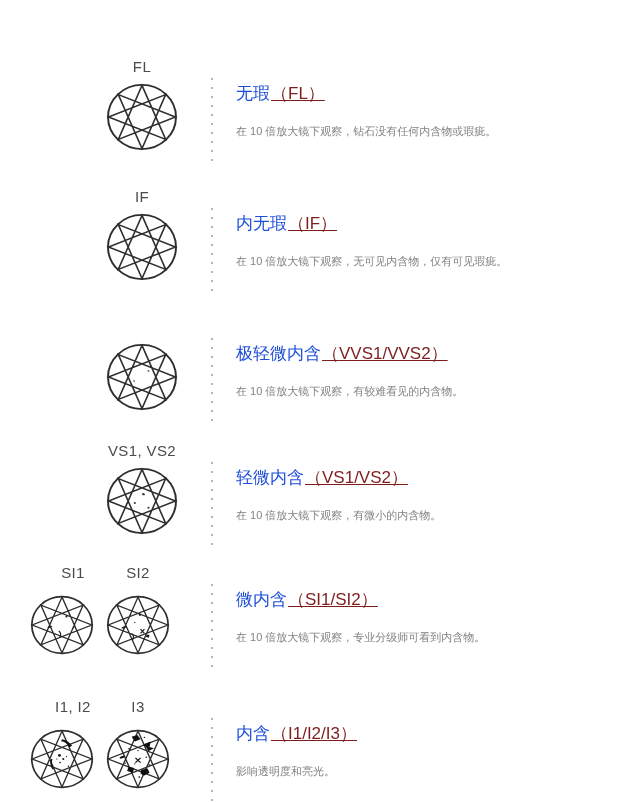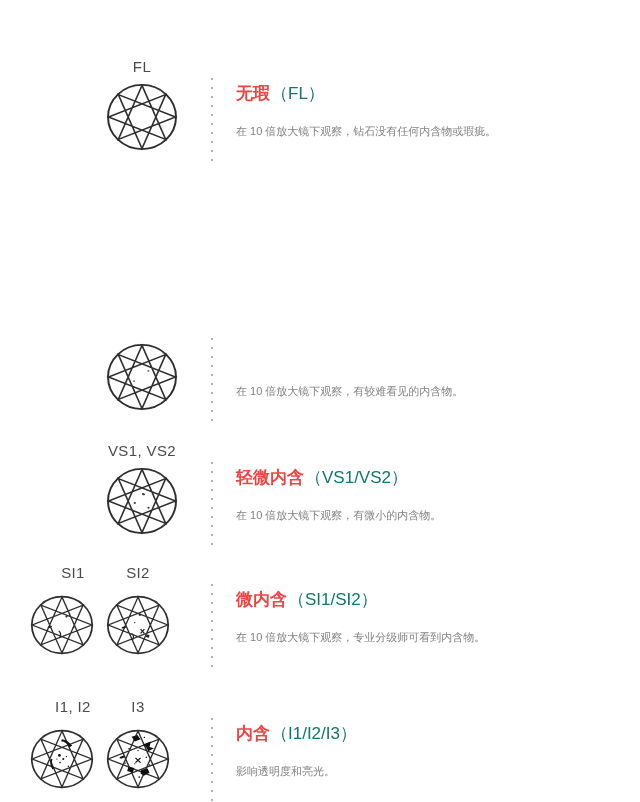--- a/index.html
+++ b/index.html
@@ -10,22 +10,22 @@
   .lbl.single{left:62px;width:160px;}
   .lbl.d1{left:23px;width:100px;}
   .lbl.d2{left:88px;width:100px;}
   svg.dia{position:absolute;display:block;}
   svg.dia.single{left:106px;top:29px;width:72px;height:68px;}
   svg.dia.d1{left:30px;top:35px;width:64px;height:60px;}
   svg.dia.d2{left:106px;top:35px;width:64px;height:60px;}
   .dots{position:absolute;left:211px;top:24px;width:2px;height:86px;
         background:repeating-linear-gradient(to bottom,#b3b3b3 0,#b3b3b3 2px,transparent 2px,transparent 9px);}
   .head{position:absolute;left:236px;top:28px;font-size:17px;line-height:24px;white-space:nowrap;}
-  .head .g{font-weight:bold;color:#ef4444;}
-  .head .gc{font-weight:normal;color:#0f766e;margin-left:1px;}
+  .head .g{font-weight:normal;color:#1d4ed8;}
+  .head .gc{font-weight:normal;color:#7f1d1d;margin-left:1px;text-decoration:underline;}
   .desc{position:absolute;left:236px;top:62px;width:400px;font-size:11px;line-height:30px;color:#828282;}
   .desc div{white-space:nowrap;}
   .watermark{position:absolute;left:496px;top:770px;width:140px;height:28px;display:flex;align-items:center;
              color:#efefef;font-size:21px;font-weight:bold;letter-spacing:1px;}
   .watermark svg{margin-right:5px;flex:none;}
   .hidden-defs{position:absolute;width:0;height:0;overflow:hidden;}
 </style>
 </head>
 <body>
 
@@ -47,30 +47,46 @@
       </svg>
     <div class="dots"></div>
     <div class="head">
       <span class="g">无瑕</span><span class="gc">（FL）</span>
     </div>
     <div class="desc">
       <div>在 10 倍放大镜下观察，钻石没有任何内含物或瑕疵。</div>
     </div>
   </div>
 
+  <div class="row" style="top:152px">
+    <div class="lbl single">IF</div>
+    <svg class="dia single" viewBox="0 0 100 100" preserveAspectRatio="none">
+        <use href="#dshape"></use>
+      </svg>
+    <div class="dots"></div>
+    <div class="head">
+      <span class="g">内无瑕</span><span class="gc">（IF）</span>
+    </div>
+    <div class="desc">
+      <div>在 10 倍放大镜下观察，无可见内含物，仅有可见瑕疵。</div>
+    </div>
+  </div>
 
   <div class="row" style="top:282px">
     <svg class="dia single" viewBox="0 0 100 100" preserveAspectRatio="none">
         <use href="#dshape"></use>
       <g fill="#6a6a6a">
         <circle cx="39" cy="56" r="1.4"></circle>
           <circle cx="59" cy="41" r="1.4"></circle>
       </g>
     </svg>
     <div class="dots"></div>
+    <div class="head">
+      <span class="g">极轻微内含</span><span class="gc">（VVS1/VVS2）</span>
+    </div>
     <div class="desc">
       <div>在 10 倍放大镜下观察，有较难看见的内含物。</div>
     </div>
   </div>
 
   <div class="row" style="top:406px">
     <div class="lbl single">VS1, VS2</div>
     <svg class="dia single" viewBox="0 0 100 100" preserveAspectRatio="none">
         <use href="#dshape"></use>
       <g fill="#3a3a3a">

